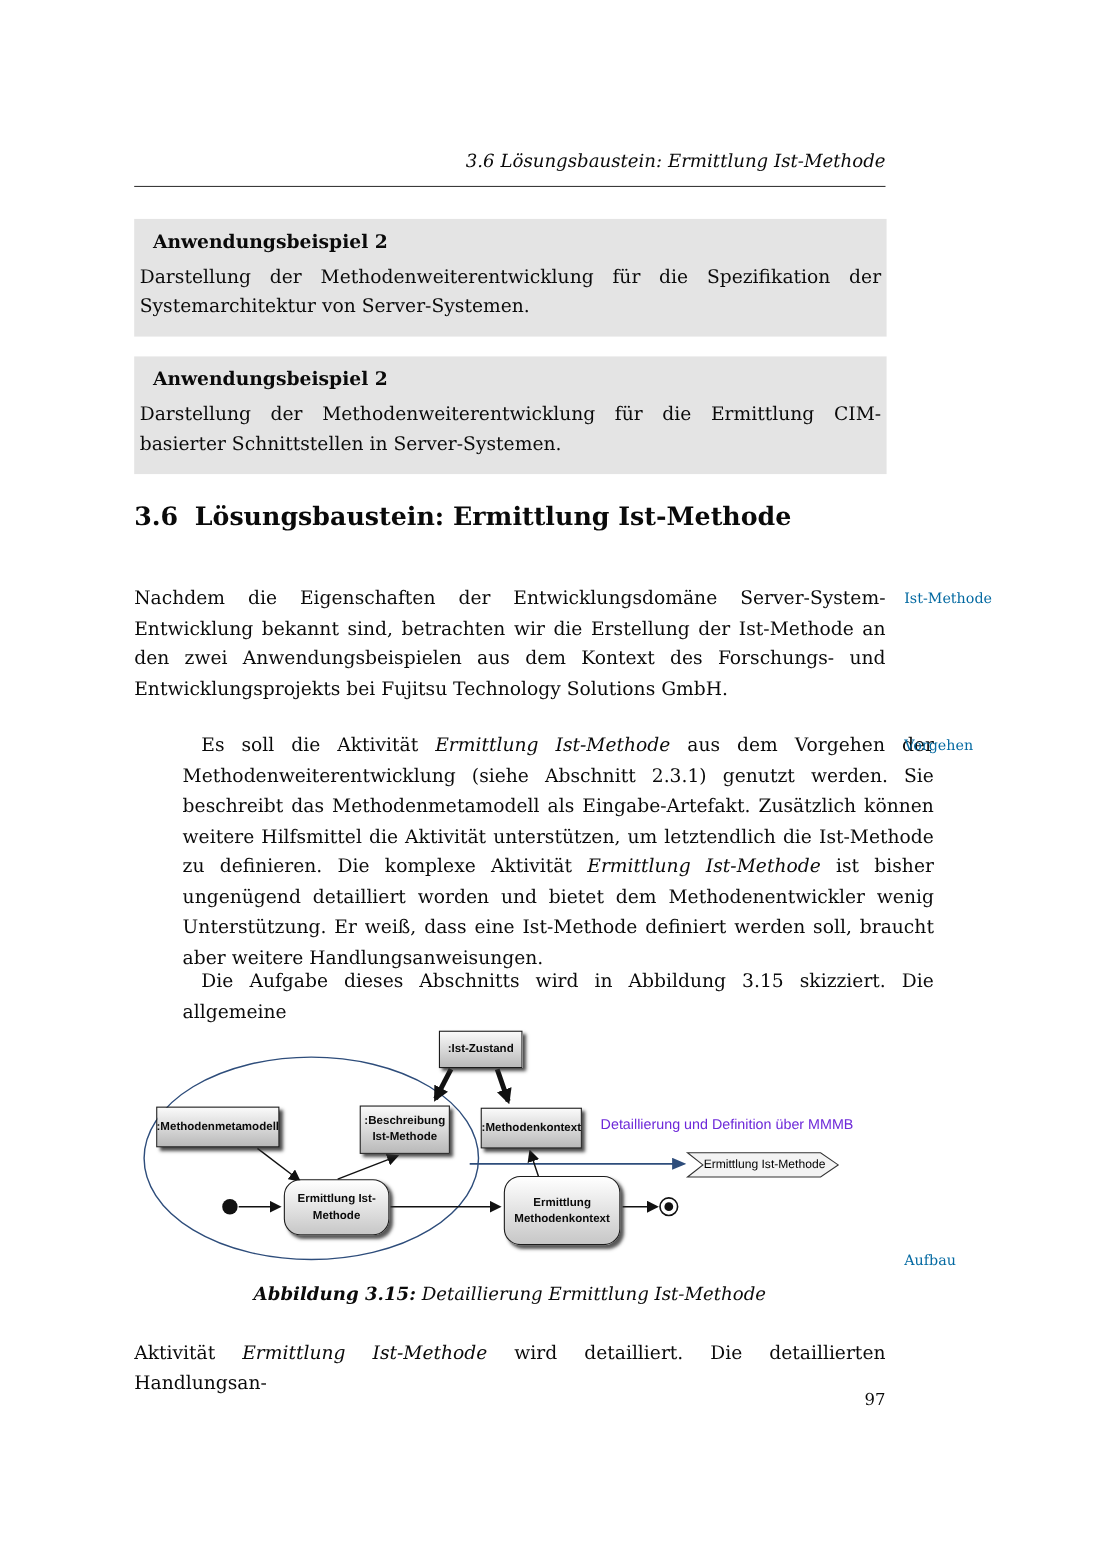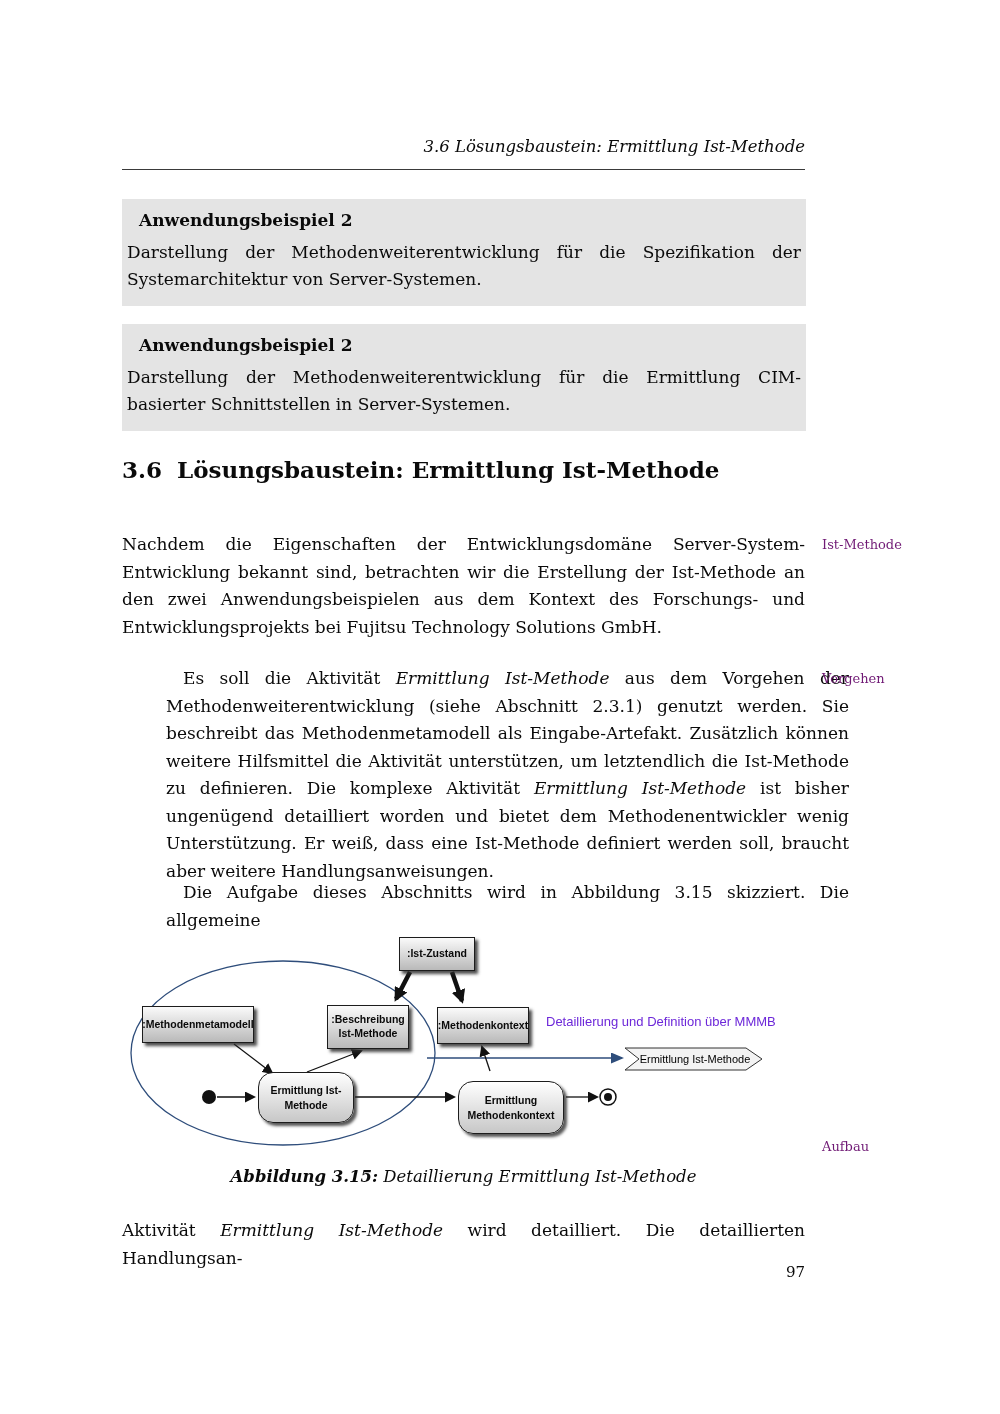--- a/index.html
+++ b/index.html
@@ -31,21 +31,21 @@
   
   .section-heading { left:122px; top:456px; width:683px; font-weight:bold; font-size:23px; }
   .section-heading .sec-num { margin-right:15px; }
 
   
   .para {
     left:122px; width:683px; font-size:17px; line-height:27.5px; text-align:justify;
   }
   .indent { text-indent:17px;margin-left:44px; }
   .margin-note {
-    left:822px; width:160px; font-size:13px; line-height:16px; color:#701a75;
+    left:822px; width:160px; font-size:13px; line-height:16px; color:#0369a1;
   }
 
   
   .diagram { left:122px; top:925px; width:683px; height:245px; }
   .diagram svg { position:absolute; left:0; top:0; }
   .obj-box {
     position:absolute;
     background:linear-gradient(180deg,#fafafa 0%,#b9b9b9 100%);
     border:1px solid #1c1c1c;
     box-shadow:3px 3px 3px rgba(45,45,45,0.85);
@@ -146,21 +146,21 @@
 
   <div class="obj-box" style="left:277px; top:12px; width:76px; height:34px;">:Ist-Zustand</div>
   <div class="obj-box" style="left:20px; top:81px; width:112px; height:37px;">:Methodenmetamodell</div>
   <div class="obj-box" style="left:205px; top:80px; width:82px; height:44px;">:Beschreibung Ist-Methode</div>
   <div class="obj-box" style="left:315px; top:82px; width:92px; height:37px;">:Methodenkontext</div>
 
   <div class="diagram-annotation">Detaillierung und Definition über MMMB</div>
   <div class="signal-label">Ermittlung Ist-Methode</div>
 
   <div class="activity" style="left:136px; top:147px; width:96px; height:51px;">Ermittlung Ist-Methode</div>
-  <div class="activity" style="left:336px; top:156px; width:106px; height:53px;">Ermittlung Methodenkontext</div>
+  <div class="activity" style="left:336px; top:144px; width:106px; height:63px;">Ermittlung Methodenkontext</div>
 </div>
 
 <div class="abs figure-caption">
   <span class="caption-label">Abbildung 3.15:</span><span class="caption-text"> Detaillierung Ermittlung Ist-Methode</span>
 </div>
 
 <div class="abs margin-note" style="top:1139px;">Aufbau</div>
 
 <p class="abs para" style="top:1217px;"><span>Aktivität </span><i>Ermittlung Ist-Methode</i><span> wird detailliert. Die detaillierten Handlungsan-</span></p>
 

